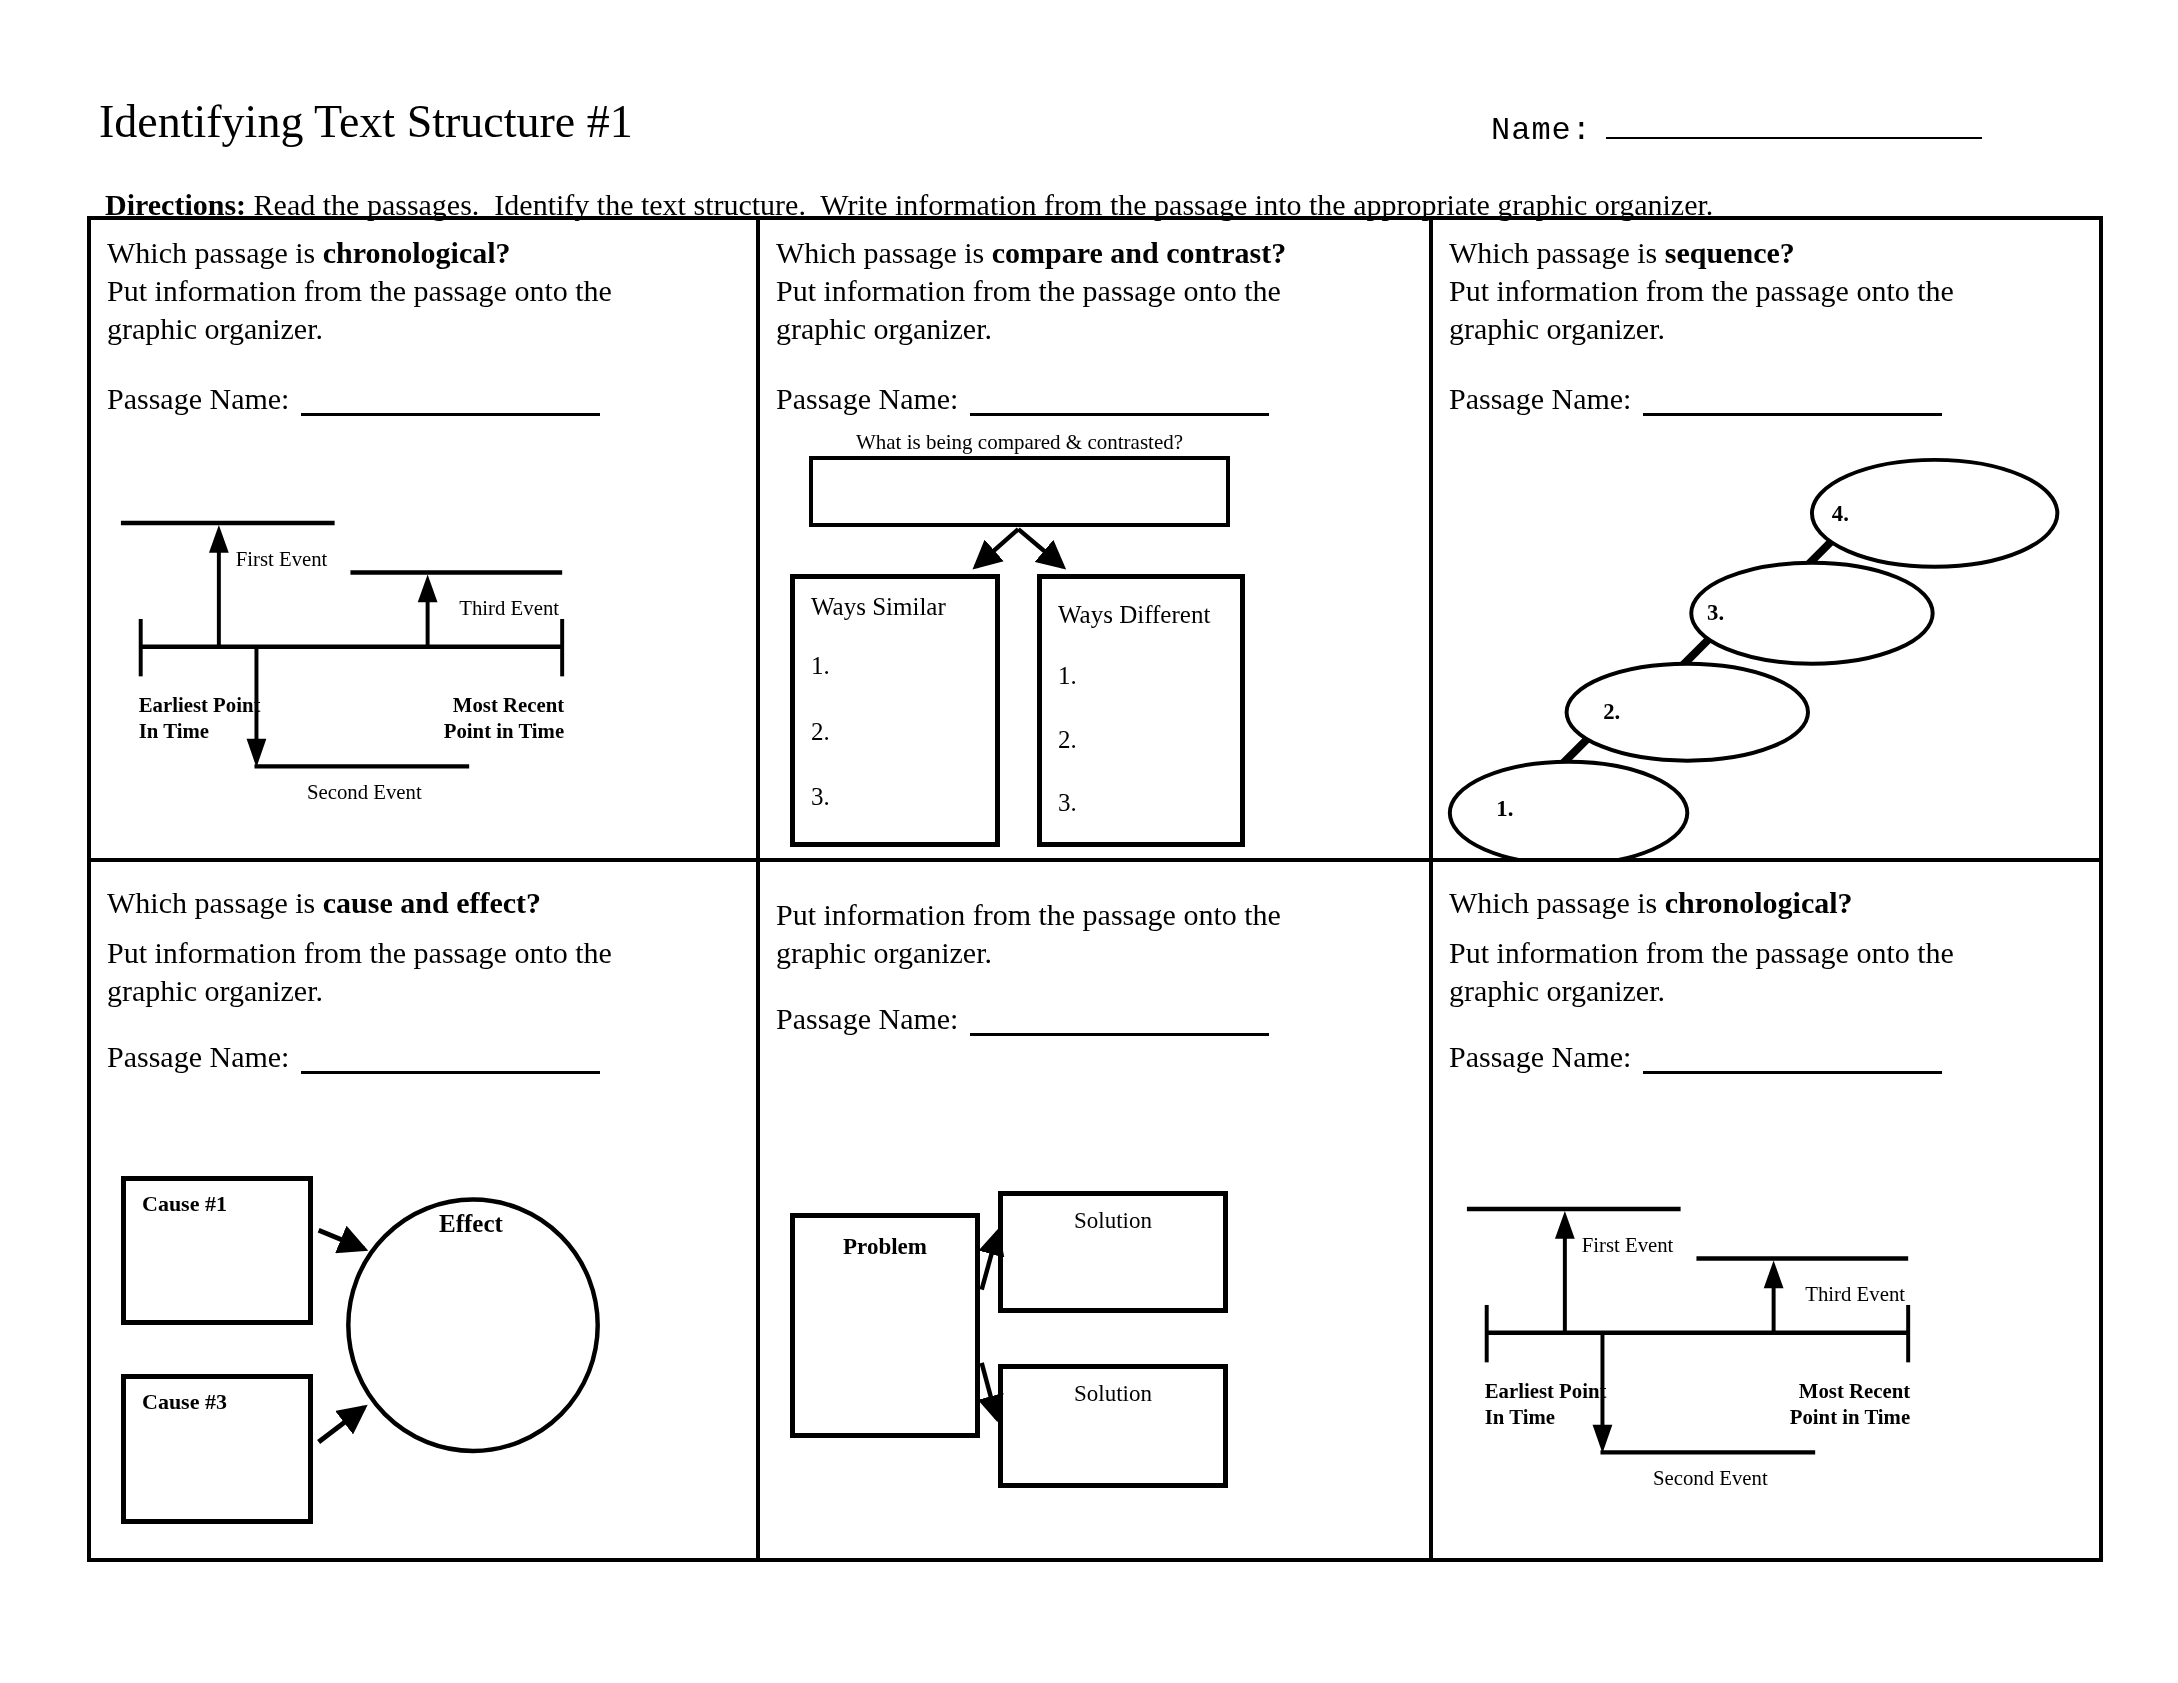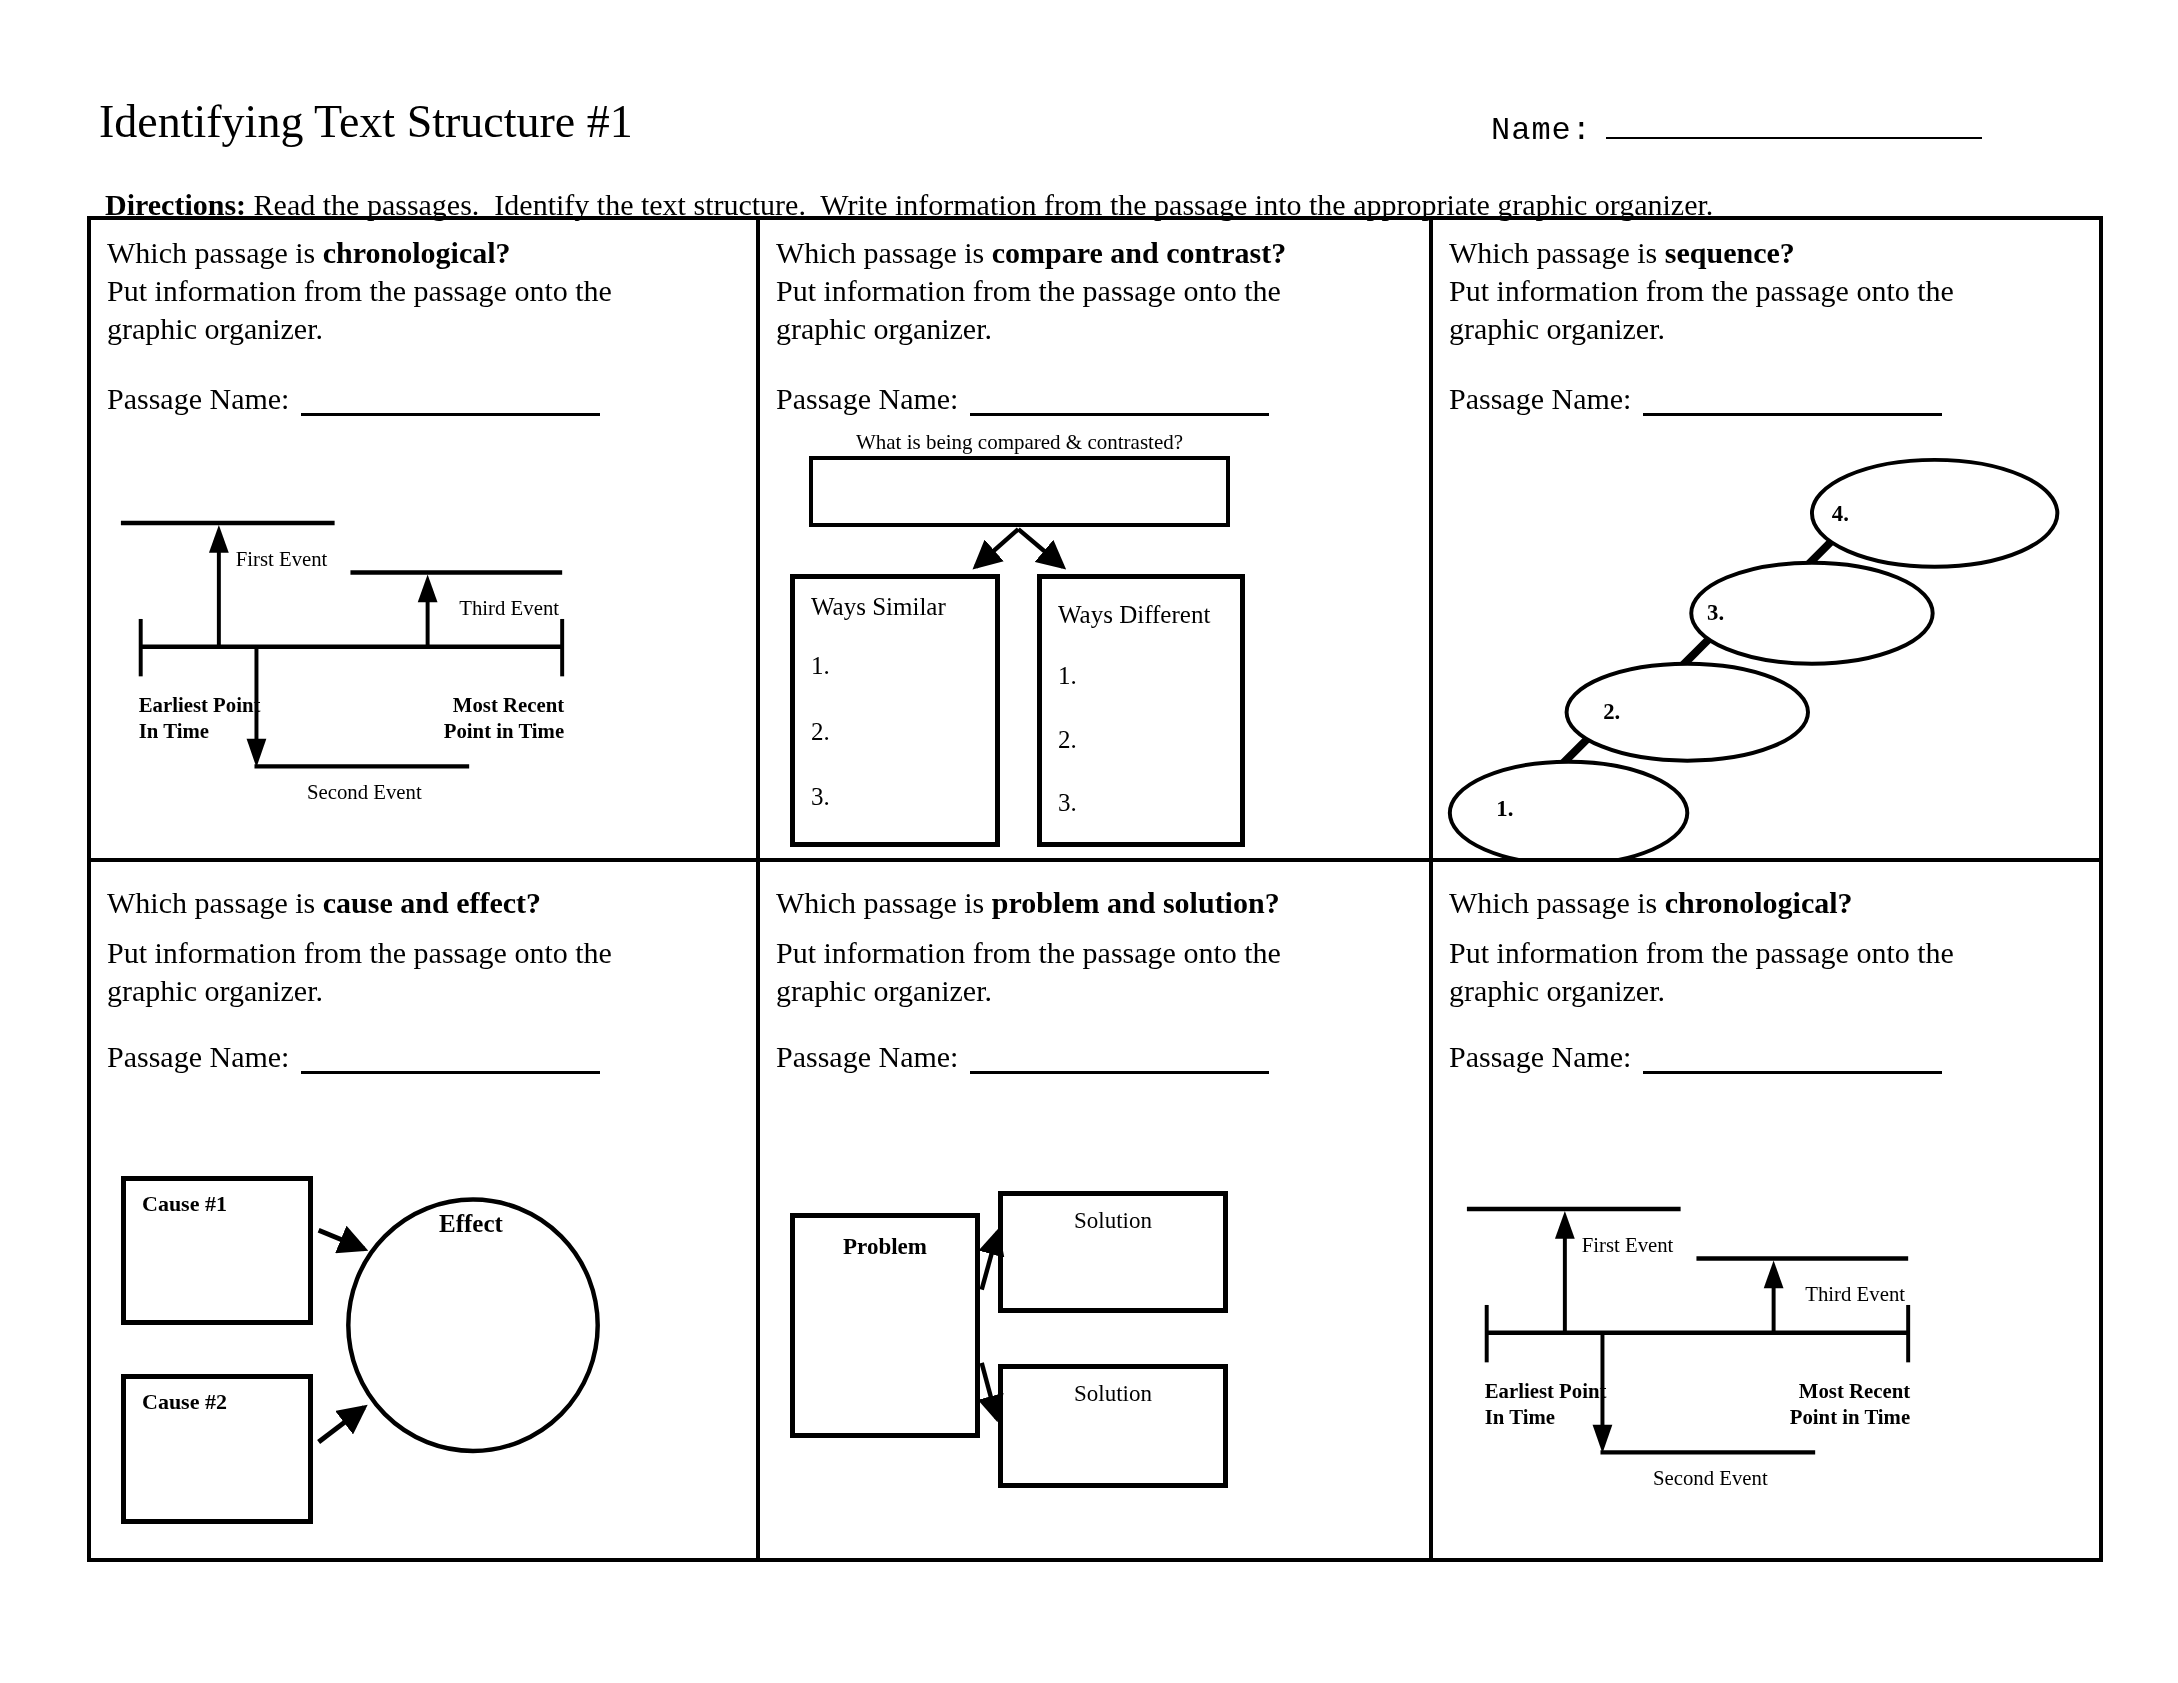--- a/index.html
+++ b/index.html
@@ -162,27 +162,26 @@
         </marker>
       </defs>
       <ellipse cx="386" cy="468" rx="126" ry="127" fill="#fff" stroke="#000" stroke-width="4.5"></ellipse>
       <line x1="230" y1="372" x2="276" y2="391" stroke="#000" stroke-width="5" marker-end="url(#ah-ce)"></line>
       <line x1="230" y1="586" x2="276" y2="551" stroke="#000" stroke-width="5" marker-end="url(#ah-ce)"></line>
     </svg>
     <div class="obox" style="left:30px;top:314px;width:182px;height:139px;">
       <span class="olabel" style="left:16px;top:10px;">Cause #1</span>
     </div>
     <div class="obox" style="left:30px;top:512px;width:182px;height:140px;">
-      <span class="olabel" style="left:16px;top:10px;">Cause #2</span>
+      <span class="olabel" style="left:16px;top:10px;">Cause #3</span>
     </div>
     <span class="effect-label">Effect</span>
   </div>
 
   <div class="cell">
-    <span class="q"><span>Which passage is </span><b>problem and solution?</b></span>
     <p class="cell-body">Put information from the passage onto the graphic organizer.</p>
     <div class="prow">
       <span>Passage Name:</span>
         <span class="pblank"></span>
     </div>
     <svg class="dia" style="left:0;top:0;" width="669" height="688" viewBox="0 0 676 695">
       <defs>
         <marker id="ah-ps" viewBox="0 0 10 10" refX="8.5" refY="5" markerWidth="6" markerHeight="6" orient="auto-start-reverse">
           <path d="M0,0 L10,5 L0,10 z"></path>
         </marker>

